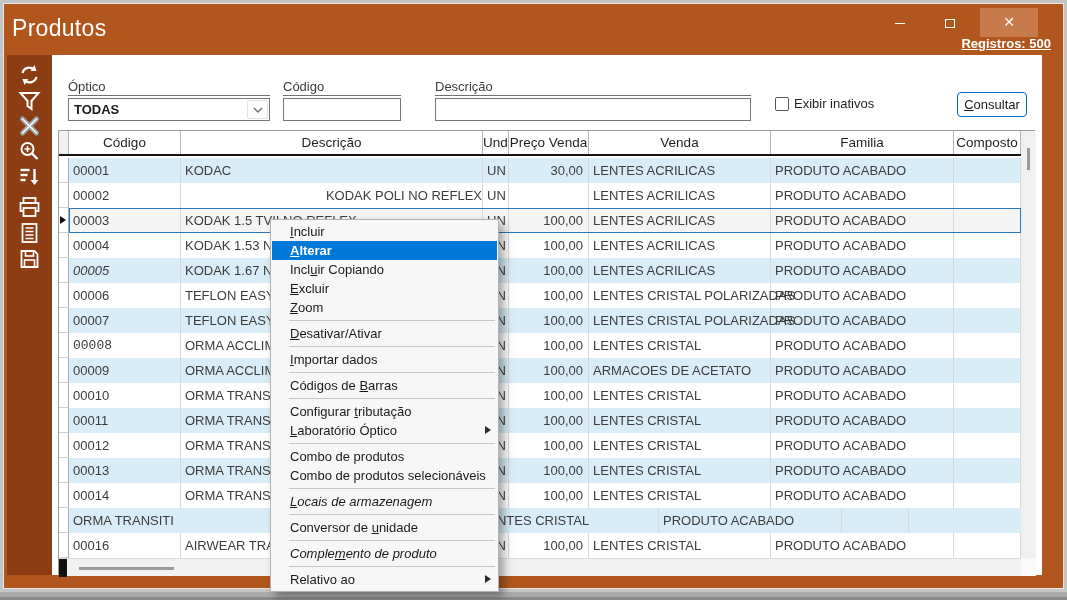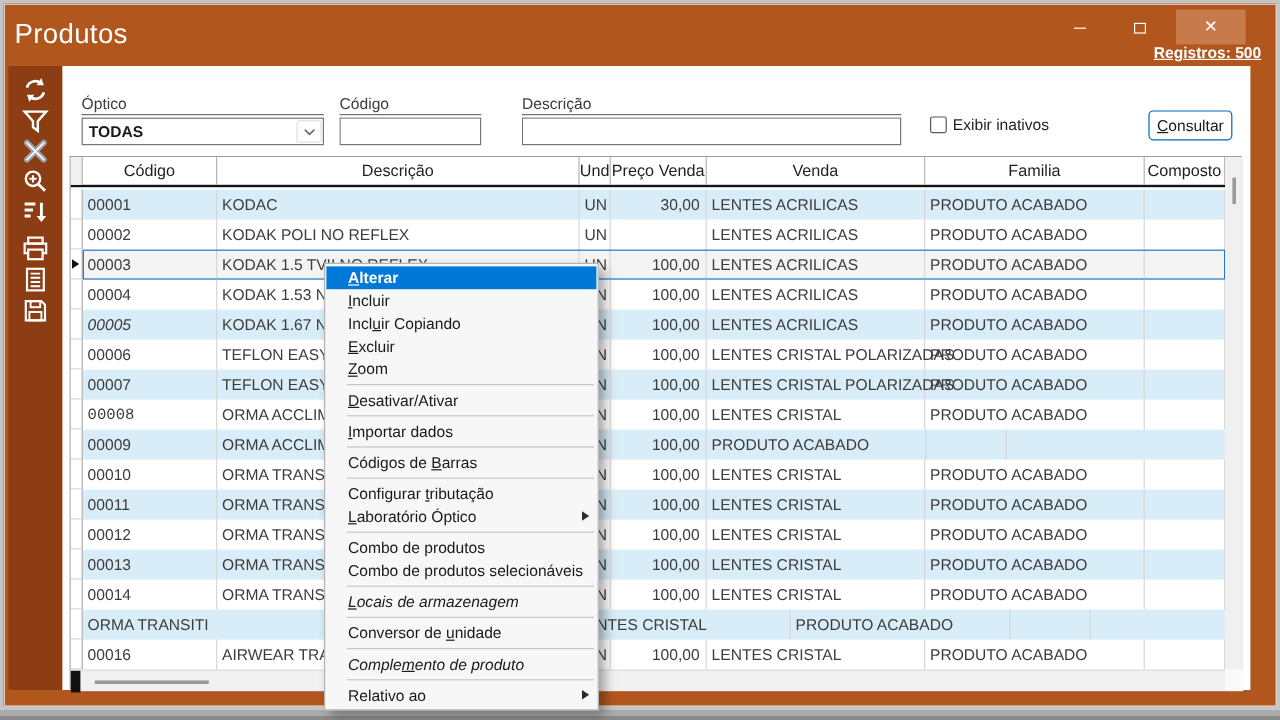--- a/index.html
+++ b/index.html
@@ -208,21 +208,21 @@
               <div class="gcell" style="width: 302px;">KODAC</div>
               <div class="gcell" style="width: 26px;">UN</div>
               <div class="gcell num" style="width: 80px;">30,00</div>
               <div class="gcell" style="width: 182px;">LENTES ACRILICAS</div>
               <div class="gcell" style="width: 183px;">PRODUTO ACABADO</div>
               <div class="gcell" style="width: 67px;"></div>
             </div>
             <div class="grow">
               <div class="gcell gutter" style="width: 10px;"></div>
               <div class="gcell" style="width: 112px;">00002</div>
-              <div class="gcell" style="width: 302px;">KODAK POLI NO REFLEX</div>
+              <div class="gcell" style="width: 302px; text-align: right;">KODAK POLI NO REFLEX</div>
               <div class="gcell" style="width: 26px;">UN</div>
               <div class="gcell num" style="width: 80px;"></div>
               <div class="gcell" style="width: 182px;">LENTES ACRILICAS</div>
               <div class="gcell" style="width: 183px;">PRODUTO ACABADO</div>
               <div class="gcell" style="width: 67px;"></div>
             </div>
             <div class="grow selected">
               <div class="gcell gutter" style="width: 10px;">
                 <div class="row-arrow"></div>
               </div>
@@ -284,20 +284,21 @@
               <div class="gcell" style="width: 182px;">LENTES CRISTAL</div>
               <div class="gcell" style="width: 183px;">PRODUTO ACABADO</div>
               <div class="gcell" style="width: 67px;"></div>
             </div>
             <div class="grow stripe">
               <div class="gcell gutter" style="width: 10px;"></div>
               <div class="gcell" style="width: 112px;">00009</div>
               <div class="gcell" style="width: 302px;">ORMA ACCLIMA</div>
               <div class="gcell" style="width: 26px;">UN</div>
               <div class="gcell num" style="width: 80px;">100,00</div>
+              <div class="gcell" style="width: 182px;">ARMACOES DE ACETATO</div>
               <div class="gcell" style="width: 183px;">PRODUTO ACABADO</div>
               <div class="gcell" style="width: 67px;"></div>
             </div>
             <div class="grow">
               <div class="gcell gutter" style="width: 10px;"></div>
               <div class="gcell" style="width: 112px;">00010</div>
               <div class="gcell" style="width: 302px;">ORMA TRANSITI</div>
               <div class="gcell" style="width: 26px;">UN</div>
               <div class="gcell num" style="width: 80px;">100,00</div>
               <div class="gcell" style="width: 182px;">LENTES CRISTAL</div>
@@ -370,22 +371,22 @@
         <div class="hscroll">
           <div class="hblack"></div>
           <div class="hthumb"></div>
         </div>
         <div class="scorner"></div>
       </div>
     </div>
   </div>
 
   <div class="ctxmenu" id="ctx-menu">
+      <div class="mi"><u>I</u>ncluir</div>
       <div class="mi hl"><u>A</u>lterar</div>
-      <div class="mi"><u>I</u>ncluir</div>
       <div class="mi">Incl<u>u</u>ir Copiando</div>
       <div class="mi"><u>E</u>xcluir</div>
       <div class="mi"><u>Z</u>oom</div>
       <div class="msep"></div>
       <div class="mi"><u>D</u>esativar/Ativar</div>
       <div class="msep"></div>
       <div class="mi"><u>I</u>mportar dados</div>
       <div class="msep"></div>
       <div class="mi">Códigos de <u>B</u>arras</div>
       <div class="msep"></div>

